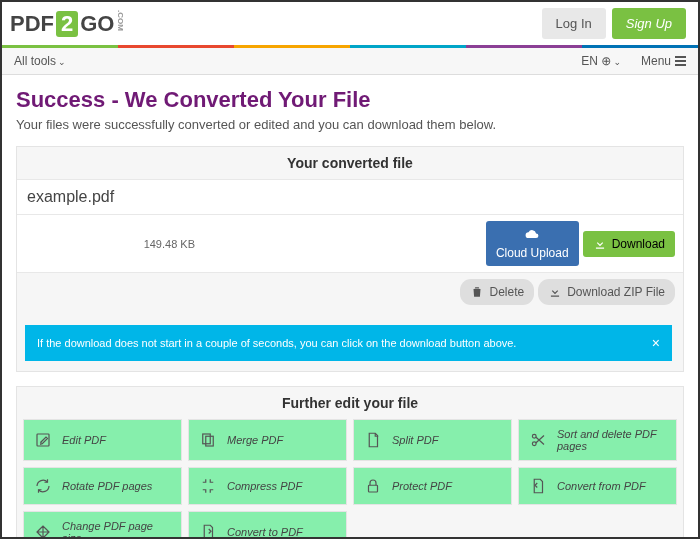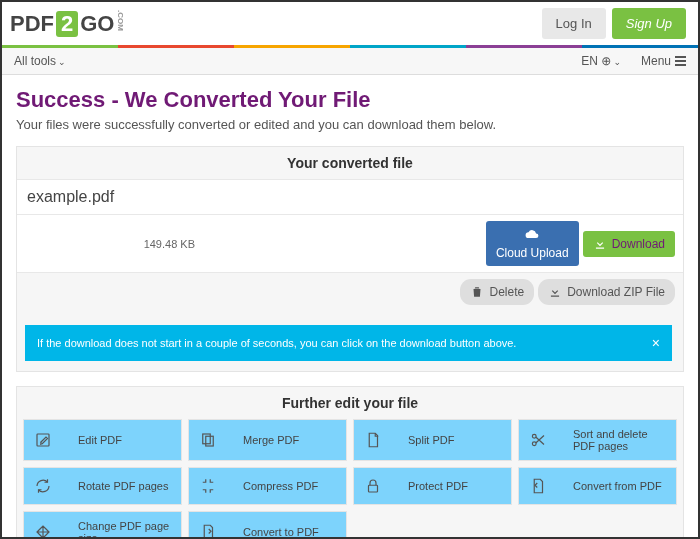--- a/index.html
+++ b/index.html
@@ -24,27 +24,27 @@
   .content { padding: 12px 14px; }
   h1 { font-size: 22px; color: #701a75; margin-bottom: 4px; }
   .subtitle { font-size: 13px; color: #555; margin-bottom: 14px; }
   .panel { border: 1px solid #e4e4e4; background: #f6f6f6; }
   .panel-title { text-align: center; font-weight: 600; font-size: 14px; padding: 8px; color: #333; }
   .file-row { background: #fff; border-top: 1px solid #e8e8e8; border-bottom: 1px solid #e8e8e8; font-size: 16px; color: #444; padding: 8px 10px; }
   .actions-row { background: #fff; border-bottom: 1px solid #e8e8e8; display: flex; align-items: center; padding: 6px 8px; }
   .filesize { font-size: 11px; color: #666; width: 170px; text-align: right; }
   .spacer { flex: 1; }
   .btn-cloud { background: #3a6fb0; color: #fff; flex-direction: column; }
-  .btn-download { background: #7ac142; color: #701a75; }
+  .btn-download { background: #7ac142; color: #000000; }
   .btn-small { font-size: 12px; padding: 6px 10px; }
   .sec-row { display: flex; justify-content: flex-end; gap: 4px; padding: 6px 8px; }
   .btn-grey { background: #dedede; color: #555; border-radius: 11px; }
   .alert { margin: 14px 11px 10px 8px; background: #00b6e8; color: #fff; font-size: 11px; padding: 10px 12px; display: flex; justify-content: space-between; align-items: center; }
   .tools { display: grid; grid-template-columns: repeat(4, 1fr); gap: 6px; padding: 0 6px 6px 6px; }
-  .tool { background: #7dd3fc; border: 1px solid #e4e4e4; display: flex; align-items: center; gap: 26px; padding: 8px 10px; font-size: 11px; color: #444; cursor: pointer; min-height: 38px; }
+  .tool { background: #86efac; border: 1px solid #e4e4e4; display: flex; align-items: center; gap: 10px; padding: 8px 10px; font-size: 11px; color: #444; cursor: pointer; min-height: 38px; font-style: italic; }
   .tool svg { width: 18px; height: 18px; stroke: #555; stroke-width: 1.6; fill: none; flex-shrink: 0; }
   .icon { width: 14px; height: 14px; }
   .alert-close { cursor: pointer; font-size: 14px; }
 </style>
 </head>
 <body>
 
 <div class="header">
   <div class="logo">
     <span>PDF</span>

